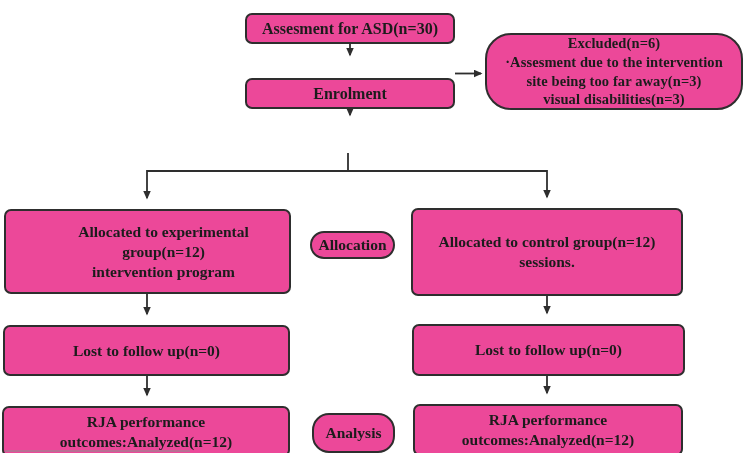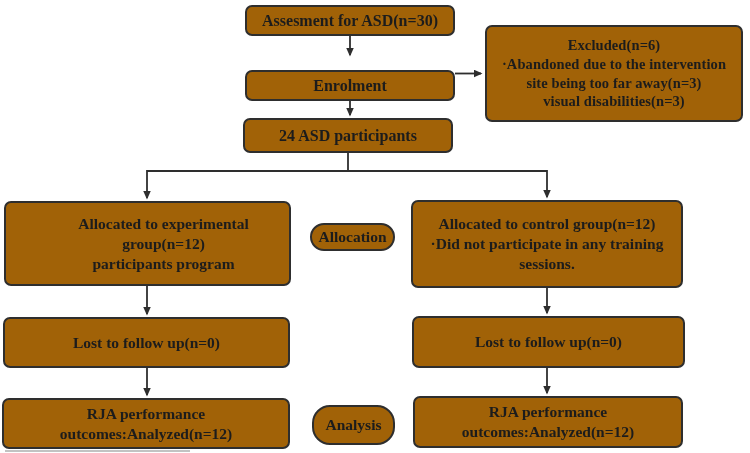--- a/index.html
+++ b/index.html
@@ -15,28 +15,29 @@
   }
   .connectors {
     position: absolute;
     left: 0; top: 0;
     width: 750px; height: 453px;
     pointer-events: none;
   }
   .box {
     position: absolute;
     box-sizing: border-box;
-    background: #a16207;
+    background: #ec4899;
     border: 2px solid #2e2e2e;
     border-radius: 7px;
     display: flex;
     flex-direction: column;
     align-items: center;
     justify-content: center;
     text-align: center;
+    margin-top: 8px;
   }
   .stadium { border-radius: 17px; }
   .fs16 { font-size: 16px; line-height: 20px; }
   .fs15 { font-size: 15.5px; line-height: 20px; }
   .fs14 { font-size: 14.5px; line-height: 18.6px; letter-spacing: 0.1px; }
   .artifact {
     position: absolute;
     background: #8f8f8f;
     opacity: 0.55;
   }
@@ -66,61 +67,57 @@
   </svg>
 
   <div class="box fs16" style="left:245px; top:5px; width:210px; height:31px;">
     <div>Assesment for ASD(n=30)</div>
   </div>
 
   <div class="box fs16" style="left:245px; top:70px; width:210px; height:31px;">
     <div>Enrolment</div>
   </div>
 
-  <div class="box fs14" style="left:485px; top:25px; width:258px; height:97px;">
+  <div class="box fs14" style="left:485px; top:25px; width:258px; height:77px;border-radius:26px;">
     <div>Excluded(n=6)</div>
-    <div>·Abandoned due to the intervention</div>
+    <div>·Assesment due to the intervention</div>
     <div>site being too far away(n=3)</div>
     <div>visual disabilities(n=3)</div>
   </div>
 
-  <div class="box fs16" style="left:243px; top:118px; width:210px; height:35px;">
-    <div>24 ASD participants</div>
-  </div>
 
   <div class="box fs15" style="left:4px; top:201px; width:287px; height:85px;padding-left:32px;">
     <div>Allocated to experimental group(n=12)</div>
-    <div>participants program</div>
+    <div>intervention program</div>
   </div>
 
   <div class="box stadium fs15" style="left:310px; top:223px; width:85px; height:28px;">
     <div>Allocation</div>
   </div>
 
   <div class="box fs15" style="left:411px; top:200px; width:272px; height:88px;">
     <div>Allocated to control group(n=12)</div>
-    <div>·Did not participate in any training</div>
     <div>sessions.</div>
   </div>
 
   <div class="box fs15" style="left:3px; top:317px; width:287px; height:51px;">
     <div>Lost to follow up(n=0)</div>
   </div>
 
 
   <div class="box fs15" style="left:412px; top:316px; width:273px; height:52px;">
     <div>Lost to follow up(n=0)</div>
   </div>
 
   <div class="box fs15" style="left:2px; top:398px; width:288px; height:51px;">
     <div>RJA performance</div>
     <div>outcomes:Analyzed(n=12)</div>
   </div>
 
-  <div class="box stadium fs15" style="left:312px; top:405px; width:83px; height:40px;border-radius:18px;">
+  <div class="box stadium fs15" style="left:312px; top:405px; width:83px; height:40px;">
     <div>Analysis</div>
   </div>
 
   <div class="box fs15" style="left:413px; top:396px; width:270px; height:52px;">
     <div>RJA performance</div>
     <div>outcomes:Analyzed(n=12)</div>
   </div>
 
   <div class="artifact" style="left:5px; top:450px; width:185px; height:2px;"></div>
 

